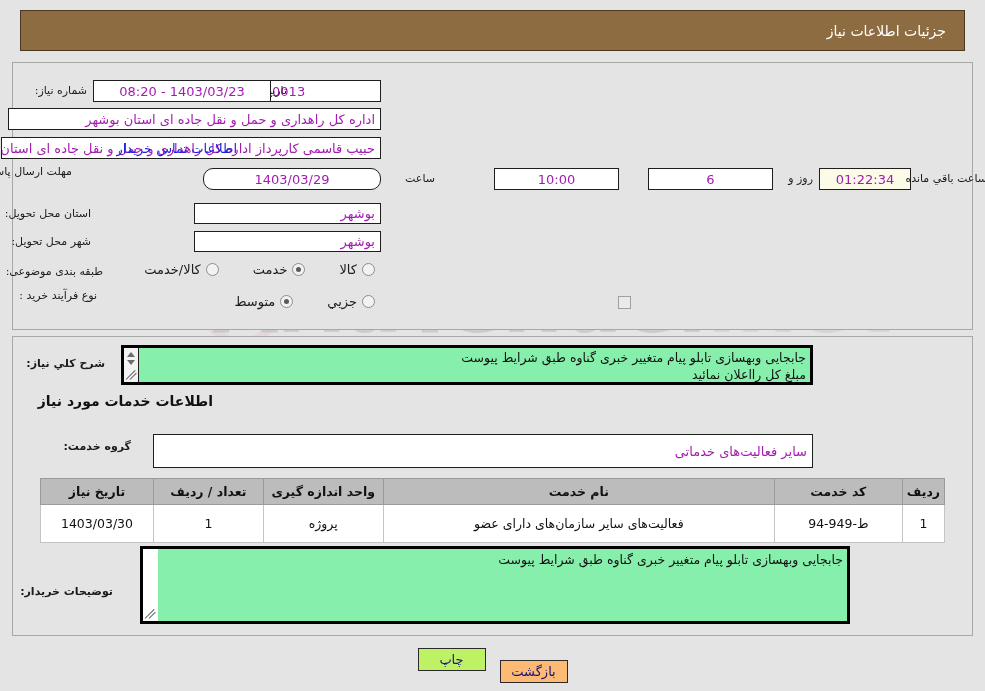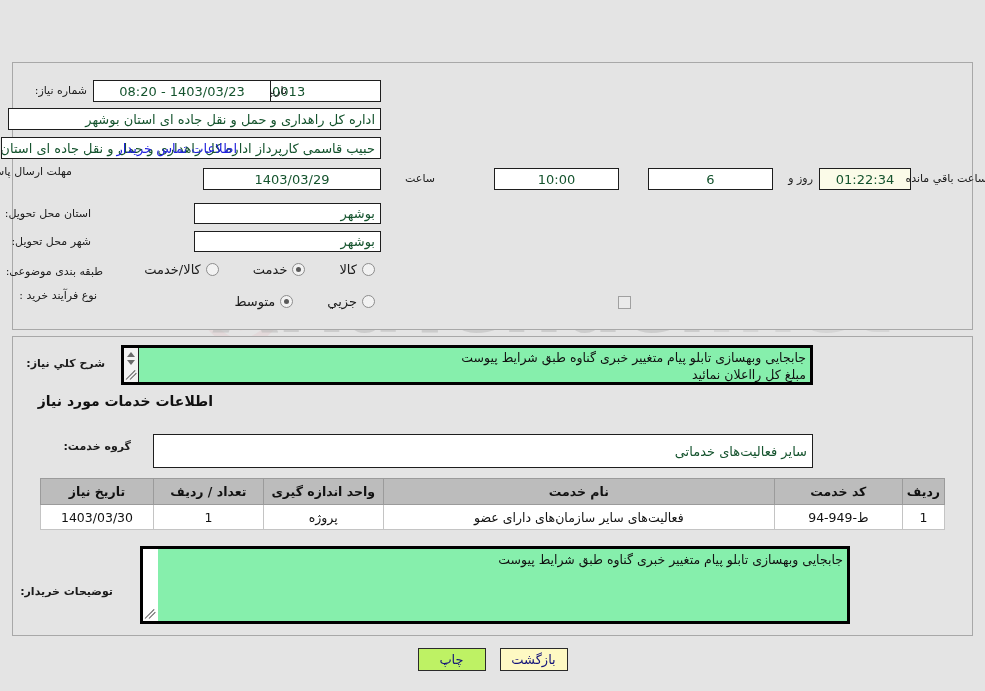--- a/index.html
+++ b/index.html
@@ -81,21 +81,21 @@
     white-space: nowrap;
     z-index: 3;
   }
   .lbl.b { font-weight: bold; }
 
   .fld {
     position: absolute;
     background: #ffffff;
     border: 1px solid #1e1e1e;
     font-size: 13px;
-    color: #14532d;
+    color: #a21caf;
     display: flex;
     align-items: center;
     padding: 0 5px;
     z-index: 3;
     overflow: hidden;
     white-space: nowrap;
   }
   .fld.center { justify-content: center; }
   .fld.start  { justify-content: flex-start; }
   .fld.timer  { background: #fbfbe8; justify-content: center; }
@@ -220,21 +220,21 @@
     color: #111;
     font-weight: bold;
     padding: 5px 4px;
     height: 26px;
     text-align: center;
     font-size: 12.5px;
   }
   .tbl td {
     background: #ffffff;
     border: 1px solid #c4c4c4;
-    padding: 4px 4px;
+    padding: 11px 4px;
     height: 25px;
     text-align: center;
     color: #111;
   }
   .ltr { direction: ltr; unicode-bidi: embed; }
 
   
   .btnbar {
     position: absolute;
     left: 0; right: 0; top: 648px;
@@ -244,54 +244,57 @@
   .btn {
     min-width: 68px;
     height: 23px;
     font-size: 13px;
     border: 1px solid #2a2a2a;
     display: flex; align-items: center; justify-content: center;
     cursor: pointer;
     color: #13137a;
     font-family: "DejaVu Sans", "Liberation Sans", sans-serif;
   }
-  .btn-back  { background: #fef9c3; }
+  .btn-back  { background: #fdba74; margin-top: 12px; }
   .btn-print { background: #bef264; }
 </style>
 </head>
 <body>
 
 <div id="page">
 
   <div class="watermark">
     <svg class="wm-shield" viewBox="0 0 86 104">
       <path d="M43 2 L83 16 L83 56 C83 80 64 96 43 102 C22 96 3 80 3 56 L3 16 Z" fill="none" stroke="#e0b5b9" stroke-width="9"></path>
       <path d="M43 22 L66 30 L66 55 C66 70 55 80 43 84 C31 80 20 70 20 55 L20 30 Z" fill="none" stroke="#e8c6c9" stroke-width="7"></path>
     </svg>
     <div class="wm-text"><span>Aria</span><span>Tender</span><span class="dot">.net</span></div>
   </div>
 
+  <div class="header-bar">
+    <span class="title">جزئیات اطلاعات نیاز</span>
+  </div>
 
   <div class="panel panel-top"></div>
 
   <div class="lbl" style="right:898px; top:84px;">شماره نیاز:</div>
   <div class="fld center" style="right:604px; top:80px; width:284px; height:22px;">1103003583000013</div>
 
   <div class="lbl" style="right:698px; top:84px;">تاریخ و ساعت اعلان عمومي:</div>
   <div class="fld center" style="right:714px; top:80px; width:178px; height:22px;">1403/03/23 - 08:20</div>
 
   <div class="lbl" style="right:889px; top:112px;">نام دستگاه خریدار:</div>
   <div class="fld start" style="right:604px; top:108px; width:373px; height:22px;">اداره کل راهداری و حمل و نقل جاده ای استان بوشهر</div>
 
   <div class="lbl" style="right:872px; top:141px;">ایجاد کننده درخواست:</div>
   <div class="fld start" style="right:604px; top:137px; width:380px; height:22px;">حبیب قاسمی کارپرداز اداره کل راهداری و حمل و نقل جاده ای استان بوشهر</div>
   <a class="link" style="right:748px; top:141px;">اطلاعات تماس خریدار</a>
 
   <div class="lbl" style="right:913px; top:164px; line-height:16px; text-align:right;"><span>مهلت ارسال پاسخ: تا تاریخ:</span></div>
-  <div class="fld center" style="right:604px; top:168px; width:178px; height:22px;">1403/03/29</div>
+  <div class="fld center" style="right:604px; top:168px; width:178px; height:22px;border-radius:10px;">1403/03/29</div>
   <div class="lbl" style="right:550px; top:172px;">ساعت</div>
   <div class="fld center" style="right:366px; top:168px; width:125px; height:22px;">10:00</div>
   <div class="fld center" style="right:212px; top:168px; width:125px; height:22px;">6</div>
   <div class="lbl" style="right:172px; top:172px;">روز و</div>
   <div class="fld timer" style="right:74px; top:168px; width:92px; height:22px;">01:22:34</div>
   <div class="lbl" style="right:-2px; top:172px; left:auto;">ساعت باقي مانده</div>
 
   <div class="lbl" style="right:894px; top:207px;">استان محل تحویل:</div>
   <div class="fld start" style="right:604px; top:203px; width:187px; height:21px;">بوشهر</div>
 

